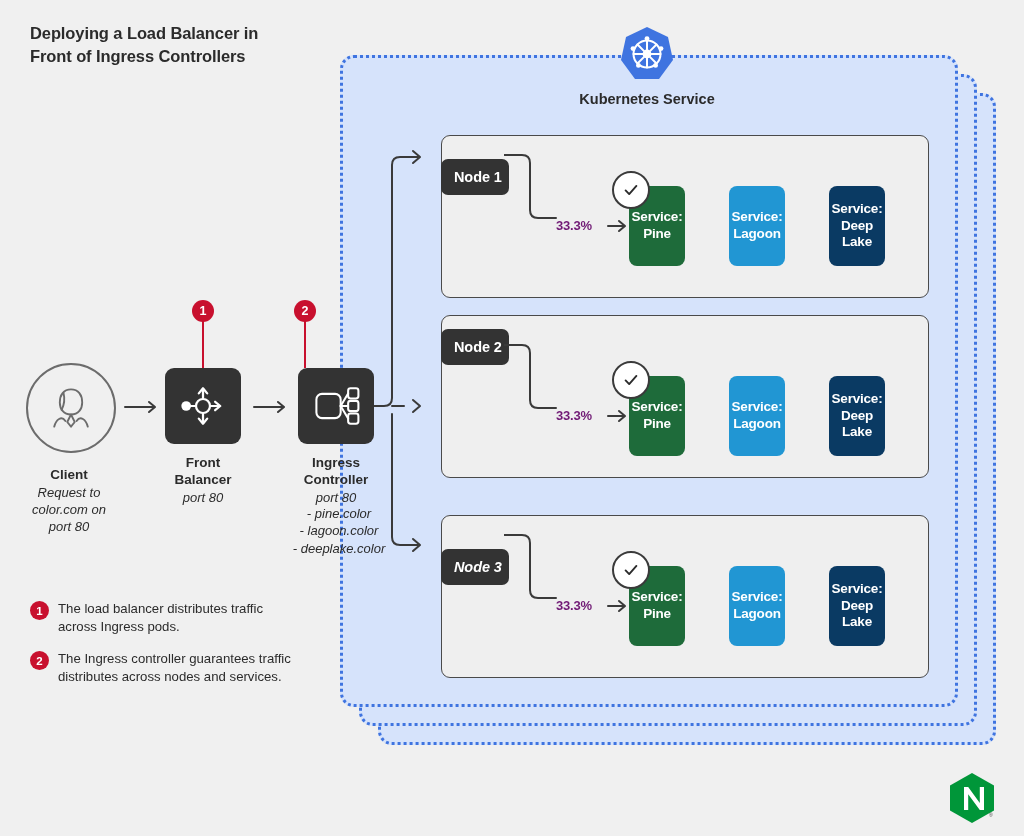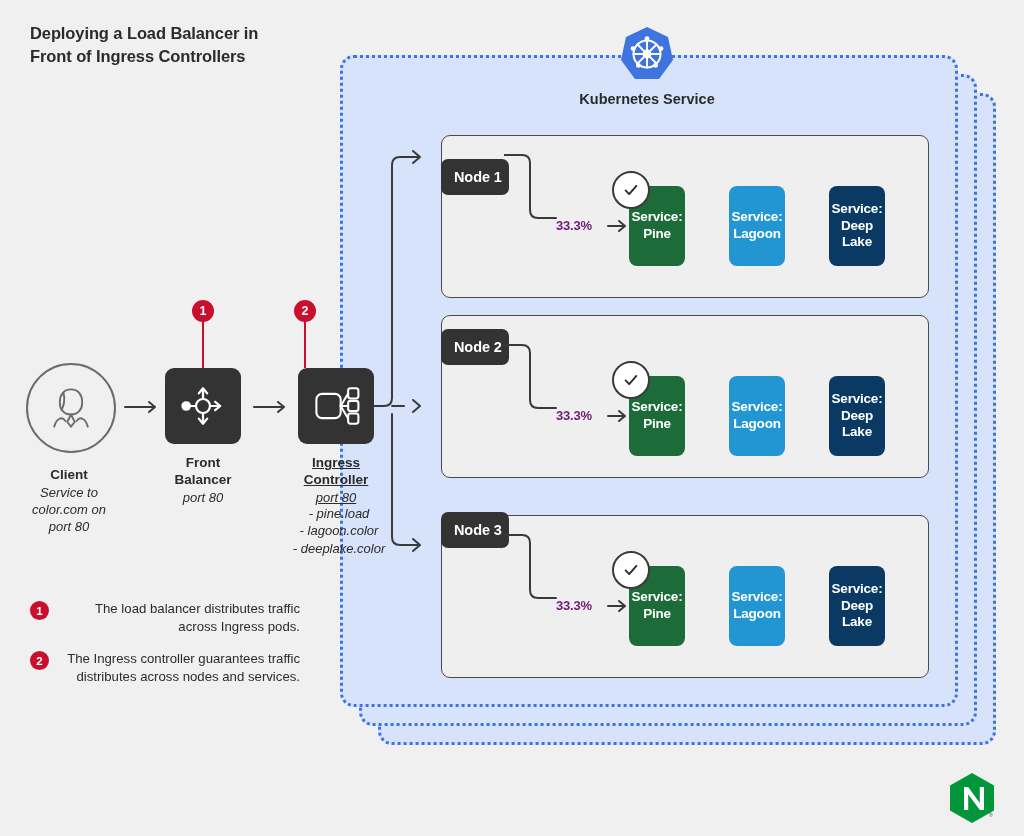--- a/index.html
+++ b/index.html
@@ -59,21 +59,21 @@
     color:#ffffff;
     font-size:14.5px;font-weight:bold;
     display:flex;align-items:center;
     padding-left:13px;
     box-sizing:border-box;
     width:68px;height:36px;
     letter-spacing:-0.1px;
   }
   #node-tab-1{left:441px;top:139px;margin-top:20px;}
   #node-tab-2{left:441px;top:329px;}
-  #node-tab-3{left:441px;top:512px;}
+  #node-tab-3{left:441px;top:549px;font-style:italic;}
 
   
   .node-elbow{position:absolute;width:120px;height:90px;pointer-events:none;}
   #node-elbow-1{left:504px;top:152px;}
   #node-elbow-2{left:504px;top:342px;}
   #node-elbow-3{left:504px;top:532px;}
 
   .pct-label{
     position:absolute;font-size:13px;font-weight:bold;color:#701a75;
     white-space:nowrap;letter-spacing:-0.2px;
@@ -128,21 +128,21 @@
   .device-caption{
     position:absolute;text-align:center;font-size:13.5px;
     font-weight:bold;line-height:1.25;color:#2b2b2b;
   }
   .device-sub{
     display:block;font-weight:normal;font-style:italic;font-size:13px;
     line-height:1.32;color:#2b2b2b;
   }
   #client-caption{left:4px;top:467px;width:130px;}
   #load-balancer-caption{left:143px;top:455px;width:120px;}
-  #ingress-controller-caption{left:273px;top:455px;width:126px;text-decoration:underline;}
+  #ingress-controller-caption{left:273px;top:455px;width:126px;}
   #ingress-paths{
     position:absolute;left:273px;top:505px;width:132px;text-align:center;
     font-size:13px;font-style:italic;line-height:1.34;color:#2b2b2b;
   }
 
   
   .flow-arrow{position:absolute;height:16px;width:36px;}
   #flow-arrow-client-lb{left:124px;top:399px;}
   #flow-arrow-lb-ingress{left:253px;top:399px;}
 
@@ -165,21 +165,21 @@
 
   
   #legend{position:absolute;left:30px;top:600px;width:270px;}
   .legend-row{display:flex;align-items:flex-start;margin-bottom:14px;}
   .legend-badge{
     flex:0 0 auto;width:19px;height:19px;border-radius:50%;
     background:#c8102e;color:#ffffff;font-size:11.5px;font-weight:bold;
     display:flex;align-items:center;justify-content:center;
     margin-right:9px;margin-top:1px;
   }
-  .legend-text{font-size:13.2px;line-height:1.37;color:#2b2b2b;text-align:right;}
+  .legend-text{font-size:13.2px;line-height:1.37;color:#2b2b2b;}
 
   
   #nginx-logo{position:absolute;left:948px;top:772px;width:48px;height:52px;}
 </style>
 </head>
 <body>
 
 <div class="stage">
 
   <div id="diagram-title">
@@ -331,21 +331,21 @@
         <path d="M30,10 C38,10 42,16 42,24 C42,31 38,37 30,37 C22,37 18,31 18,24 C18,16 22,10 30,10 Z"></path>
         <path d="M22,14 C24,22 22,28 20,32"></path>
         <path d="M30,37 L26,45 L30,50 L34,45 L30,37"></path>
         <path d="M12,50 C14,42 20,38 24,44"></path>
         <path d="M48,50 C46,42 40,38 36,44"></path>
       </g>
     </svg>
   </div>
   <div class="device-caption" id="client-caption">
     <span>Client</span>
-    <span class="device-sub">Service to</span>
+    <span class="device-sub">Request to</span>
     <span class="device-sub">color.com on</span>
     <span class="device-sub">port 80</span>
   </div>
 
   <div class="flow-arrow" id="flow-arrow-client-lb">
     <svg viewBox="0 0 36 16" width="36" height="16">
       <path d="M1,8 H30 M25,3 L31,8 L25,13" fill="none" stroke="#3a3a3a" stroke-width="2" stroke-linecap="round" stroke-linejoin="round"></path>
     </svg>
   </div>
 
@@ -388,21 +388,21 @@
         <path d="M35,30 L43,43.5" stroke-linecap="round"></path>
       </g>
     </svg>
   </div>
   <div class="device-caption" id="ingress-controller-caption">
     <span>Ingress</span><br>
     <span>Controller</span>
     <span class="device-sub">port 80</span>
   </div>
   <div id="ingress-paths">
-    <div>- pine.load</div>
+    <div>- pine.color</div>
     <div>- lagoon.color</div>
     <div>- deeplake.color</div>
   </div>
 
   <div class="callout-stem" id="callout-stem-1"></div>
   <div class="callout" id="callout-1">1</div>
   <div class="callout-stem" id="callout-stem-2"></div>
   <div class="callout" id="callout-2">2</div>
 
   <div id="legend">

